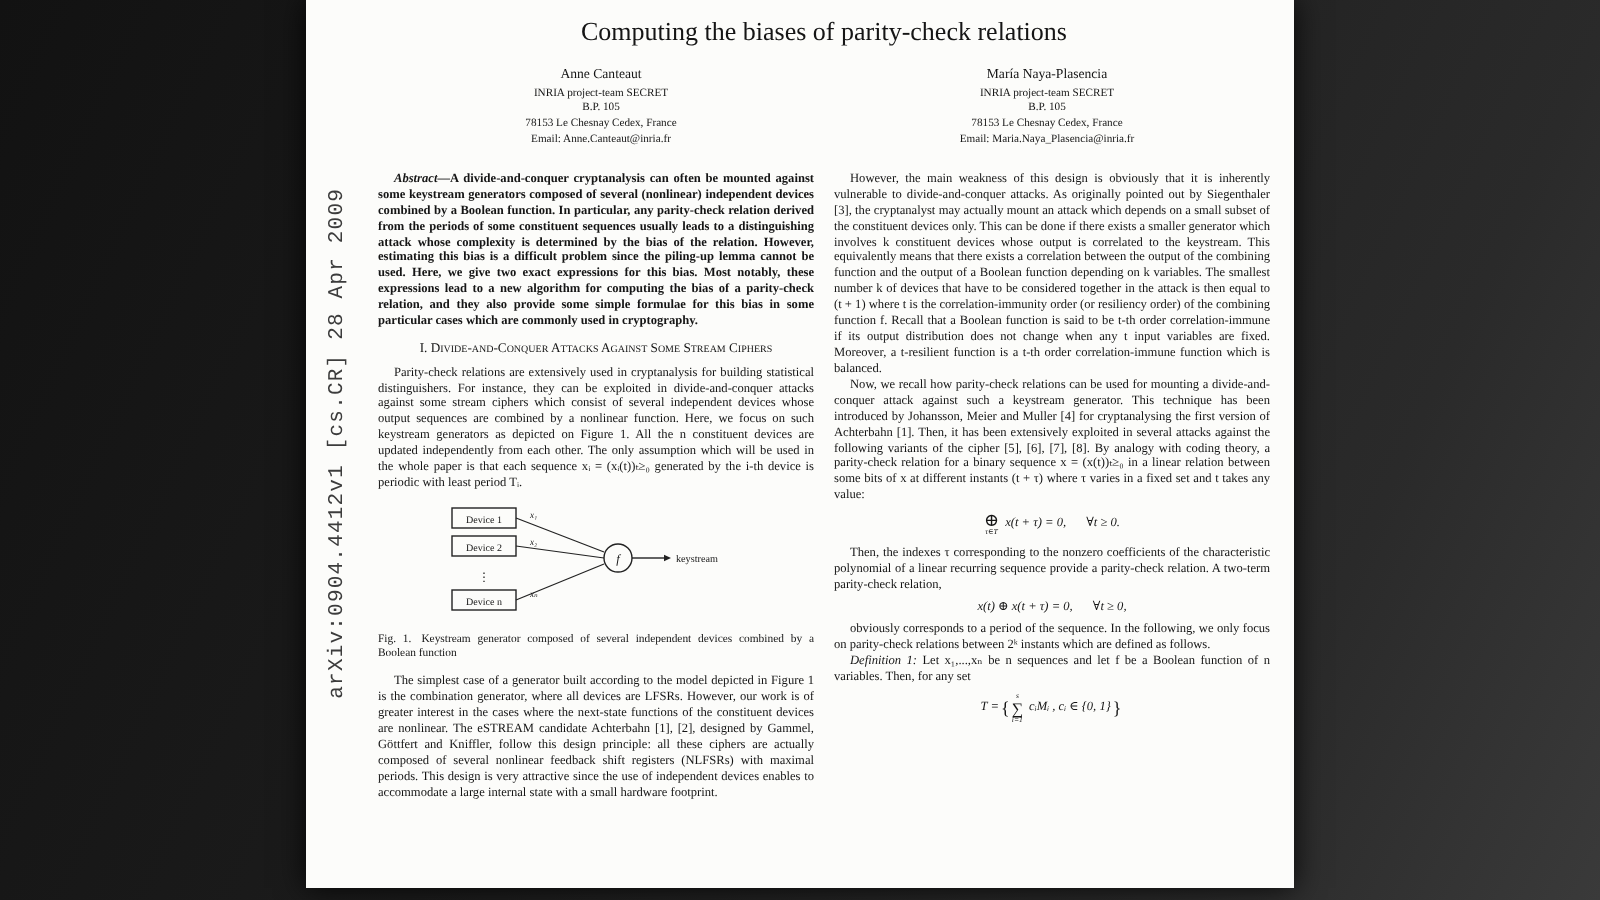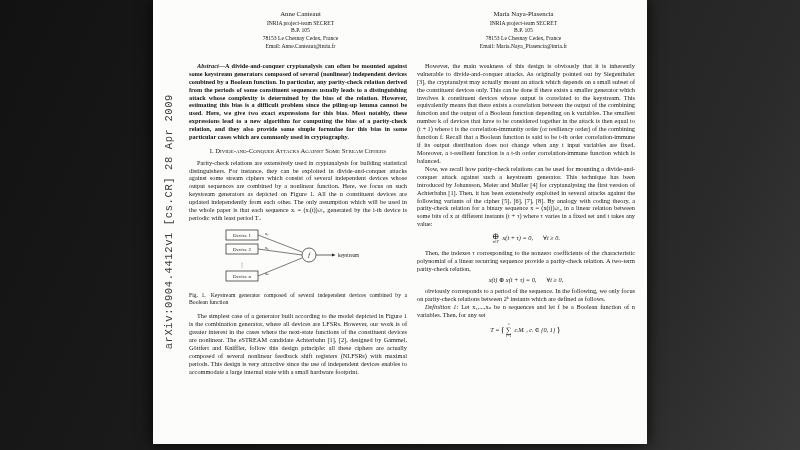--- a/index.html
+++ b/index.html
@@ -53,20 +53,21 @@
 <body>
 
 <div class="page">
 
   <div class="arxiv-strip">
     <div class="arxiv-text">arXiv:0904.4412v1  [cs.CR]  28 Apr 2009</div>
   </div>
 
   <div class="content">
 
+    <h1 class="title">Computing the biases of parity-check relations</h1>
 
     <div class="authors">
       <div class="author">
         <div class="name">Anne Canteaut</div>
         <div>INRIA project-team SECRET</div>
         <div>B.P. 105</div>
         <div>78153 Le Chesnay Cedex, France</div>
         <div>Email: Anne.Canteaut@inria.fr</div>
       </div>
       <div class="author">

